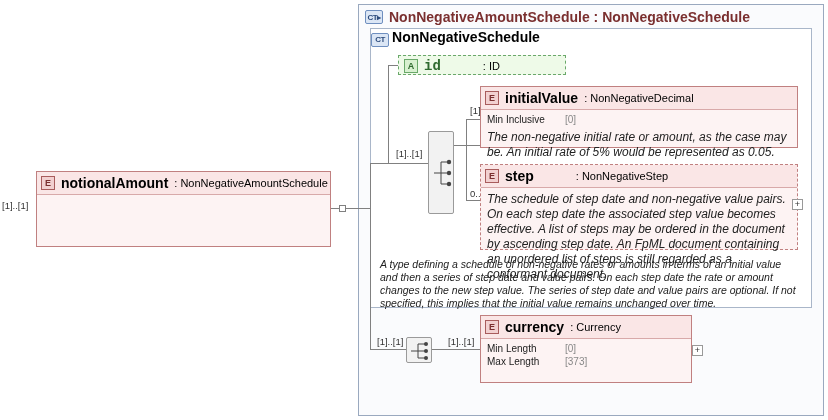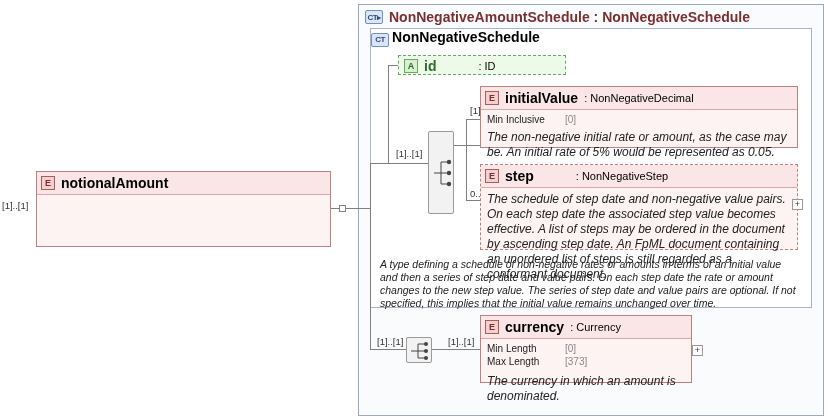--- a/index.html
+++ b/index.html
@@ -205,36 +205,37 @@
     </div>
   </div>
 
   <div class="ct-note" style="left:380px; top:258px; width:418px;">A type defining a schedule of non-negative rates or amounts in terms of an initial value and then a series of step date and value pairs. On each step date the rate or amount changes to the new step value. The series of step date and value pairs are optional. If not specified, this implies that the initial value remains unchanged over time.</div>
 
 
   <div class="box elem-box" style="left:36px; top:171px; width:295px; height:76px;">
     <div class="elem-head">
       <span class="badge">E</span>
       <span class="name">notionalAmount</span>
+      <span class="type">: NonNegativeAmountSchedule</span>
     </div>
   </div>
   <div class="card" style="left:2px; top:200px;">[1]..[1]</div>
 
   <div class="line h" style="left:331px; top:208px; width:9px;"></div>
   <div class="stub" style="left:339px; top:205px;"></div>
   <div class="line h" style="left:346px; top:208px; width:24px;"></div>
 
   <div class="line v" style="left:370px; top:163px; height:186px;"></div>
   <div class="line h" style="left:370px; top:163px; width:18px;"></div>
   <div class="line h" style="left:370px; top:349px; width:20px;"></div>
 
   <div class="box" style="left:398px; top:55px; width:168px; height:20px; border:1px dashed #6aa86a; background:#eefae8;">
     <div class="elem-head nobar" style="background:transparent; padding:2px 5px;">
       <span class="badge attr">A</span>
-      <span class="name" style="color:#2f6a2f;">id</span>
+      <span class="name" style="color:#2f6a2f;font-family:Liberation Mono, monospace;">id</span>
       <span class="type" style="margin-left:36px;">: ID</span>
     </div>
   </div>
   <div class="line v" style="left:388px; top:65px; height:98px;"></div>
   <div class="line h" style="left:388px; top:65px; width:10px;"></div>
 
   <div class="line h" style="left:388px; top:163px; width:40px;"></div>
   <div class="card" style="left:396px; top:148px;">[1]..[1]</div>
 
   <div class="seq" style="left:428px; top:131px; width:26px; height:83px;">
@@ -312,17 +313,16 @@
     <div class="facets">
       <div class="facet-row">
         <span class="facet-name">Min Length</span>
         <span class="facet-val">[0]</span>
       </div>
       <div class="facet-row">
         <span class="facet-name">Max Length</span>
         <span class="facet-val">[373]</span>
       </div>
     </div>
-    <div class="doc" style="padding-top:2px;">The currency in which an amount is denominated.</div>
   </div>
   <div class="plus" style="left:692px; top:345px;">+</div>
 
 </div>
 
 </body></html>

